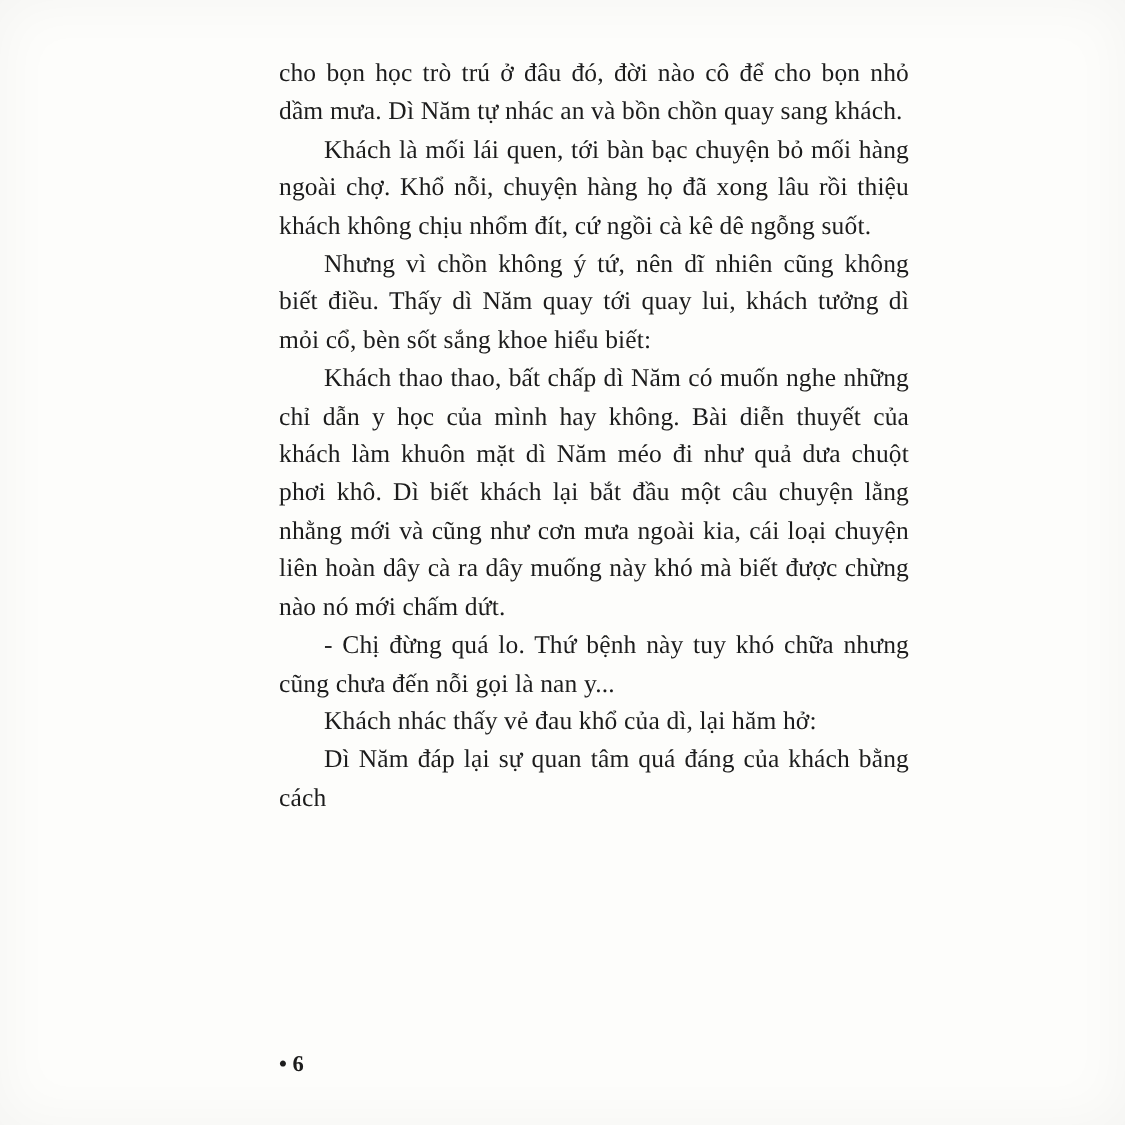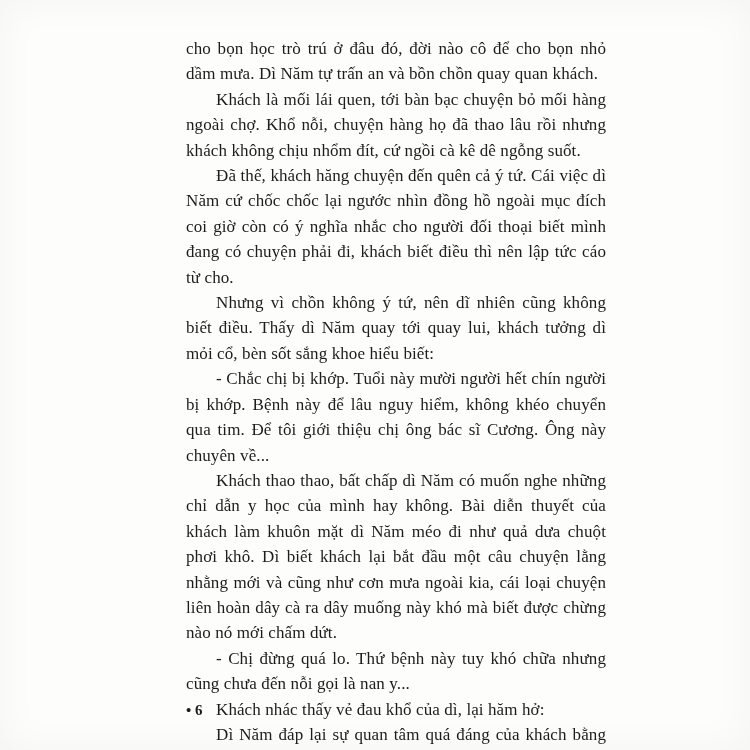--- a/index.html
+++ b/index.html
@@ -42,24 +42,22 @@
     font-size: 15px;
     font-weight: bold;
     color: #1c1c1c;
   }
 </style>
 </head>
 <body>
 
 <div class="page">
   <div class="text-block">
-      <p class="para">cho bọn học trò trú ở đâu đó, đời nào cô để cho bọn nhỏ dầm mưa. Dì Năm tự trấn an và bồn chồn quay quan khách.</p>
-      <p class="para indent">Khách là mối lái quen, tới bàn bạc chuyện bỏ mối hàng ngoài chợ. Khổ nỗi, chuyện hàng họ đã thao lâu rồi nhưng khách không chịu nhổm đít, cứ ngồi cà kê dê ngỗng suốt.</p>
-      <p class="para indent">Đã thế, khách hăng chuyện đến quên cả ý tứ. Cái việc dì Năm cứ chốc chốc lại ngước nhìn đồng hồ ngoài mục đích coi giờ còn có ý nghĩa nhắc cho người đối thoại biết mình đang có chuyện phải đi, khách biết điều thì nên lập tức cáo từ cho.</p>
+      <p class="para">cho bọn học trò trú ở đâu đó, đời nào cô để cho bọn nhỏ dầm mưa. Dì Năm tự nhác an và bồn chồn quay sang khách.</p>
+      <p class="para indent">Khách là mối lái quen, tới bàn bạc chuyện bỏ mối hàng ngoài chợ. Khổ nỗi, chuyện hàng họ đã xong lâu rồi thiệu khách không chịu nhổm đít, cứ ngồi cà kê dê ngỗng suốt.</p>
       <p class="para indent">Nhưng vì chồn không ý tứ, nên dĩ nhiên cũng không biết điều. Thấy dì Năm quay tới quay lui, khách tưởng dì mỏi cổ, bèn sốt sắng khoe hiểu biết:</p>
-      <p class="para indent">- Chắc chị bị khớp. Tuổi này mười người hết chín người bị khớp. Bệnh này để lâu nguy hiểm, không khéo chuyển qua tim. Để tôi giới thiệu chị ông bác sĩ Cương. Ông này chuyên về...</p>
       <p class="para indent">Khách thao thao, bất chấp dì Năm có muốn nghe những chỉ dẫn y học của mình hay không. Bài diễn thuyết của khách làm khuôn mặt dì Năm méo đi như quả dưa chuột phơi khô. Dì biết khách lại bắt đầu một câu chuyện lằng nhằng mới và cũng như cơn mưa ngoài kia, cái loại chuyện liên hoàn dây cà ra dây muống này khó mà biết được chừng nào nó mới chấm dứt.</p>
       <p class="para indent">- Chị đừng quá lo. Thứ bệnh này tuy khó chữa nhưng cũng chưa đến nỗi gọi là nan y...</p>
       <p class="para indent">Khách nhác thấy vẻ đau khổ của dì, lại hăm hở:</p>
       <p class="para indent">Dì Năm đáp lại sự quan tâm quá đáng của khách bằng cách</p>
     </div>
   <div class="page-number">• 6</div>
 </div>
 
 </body></html>

